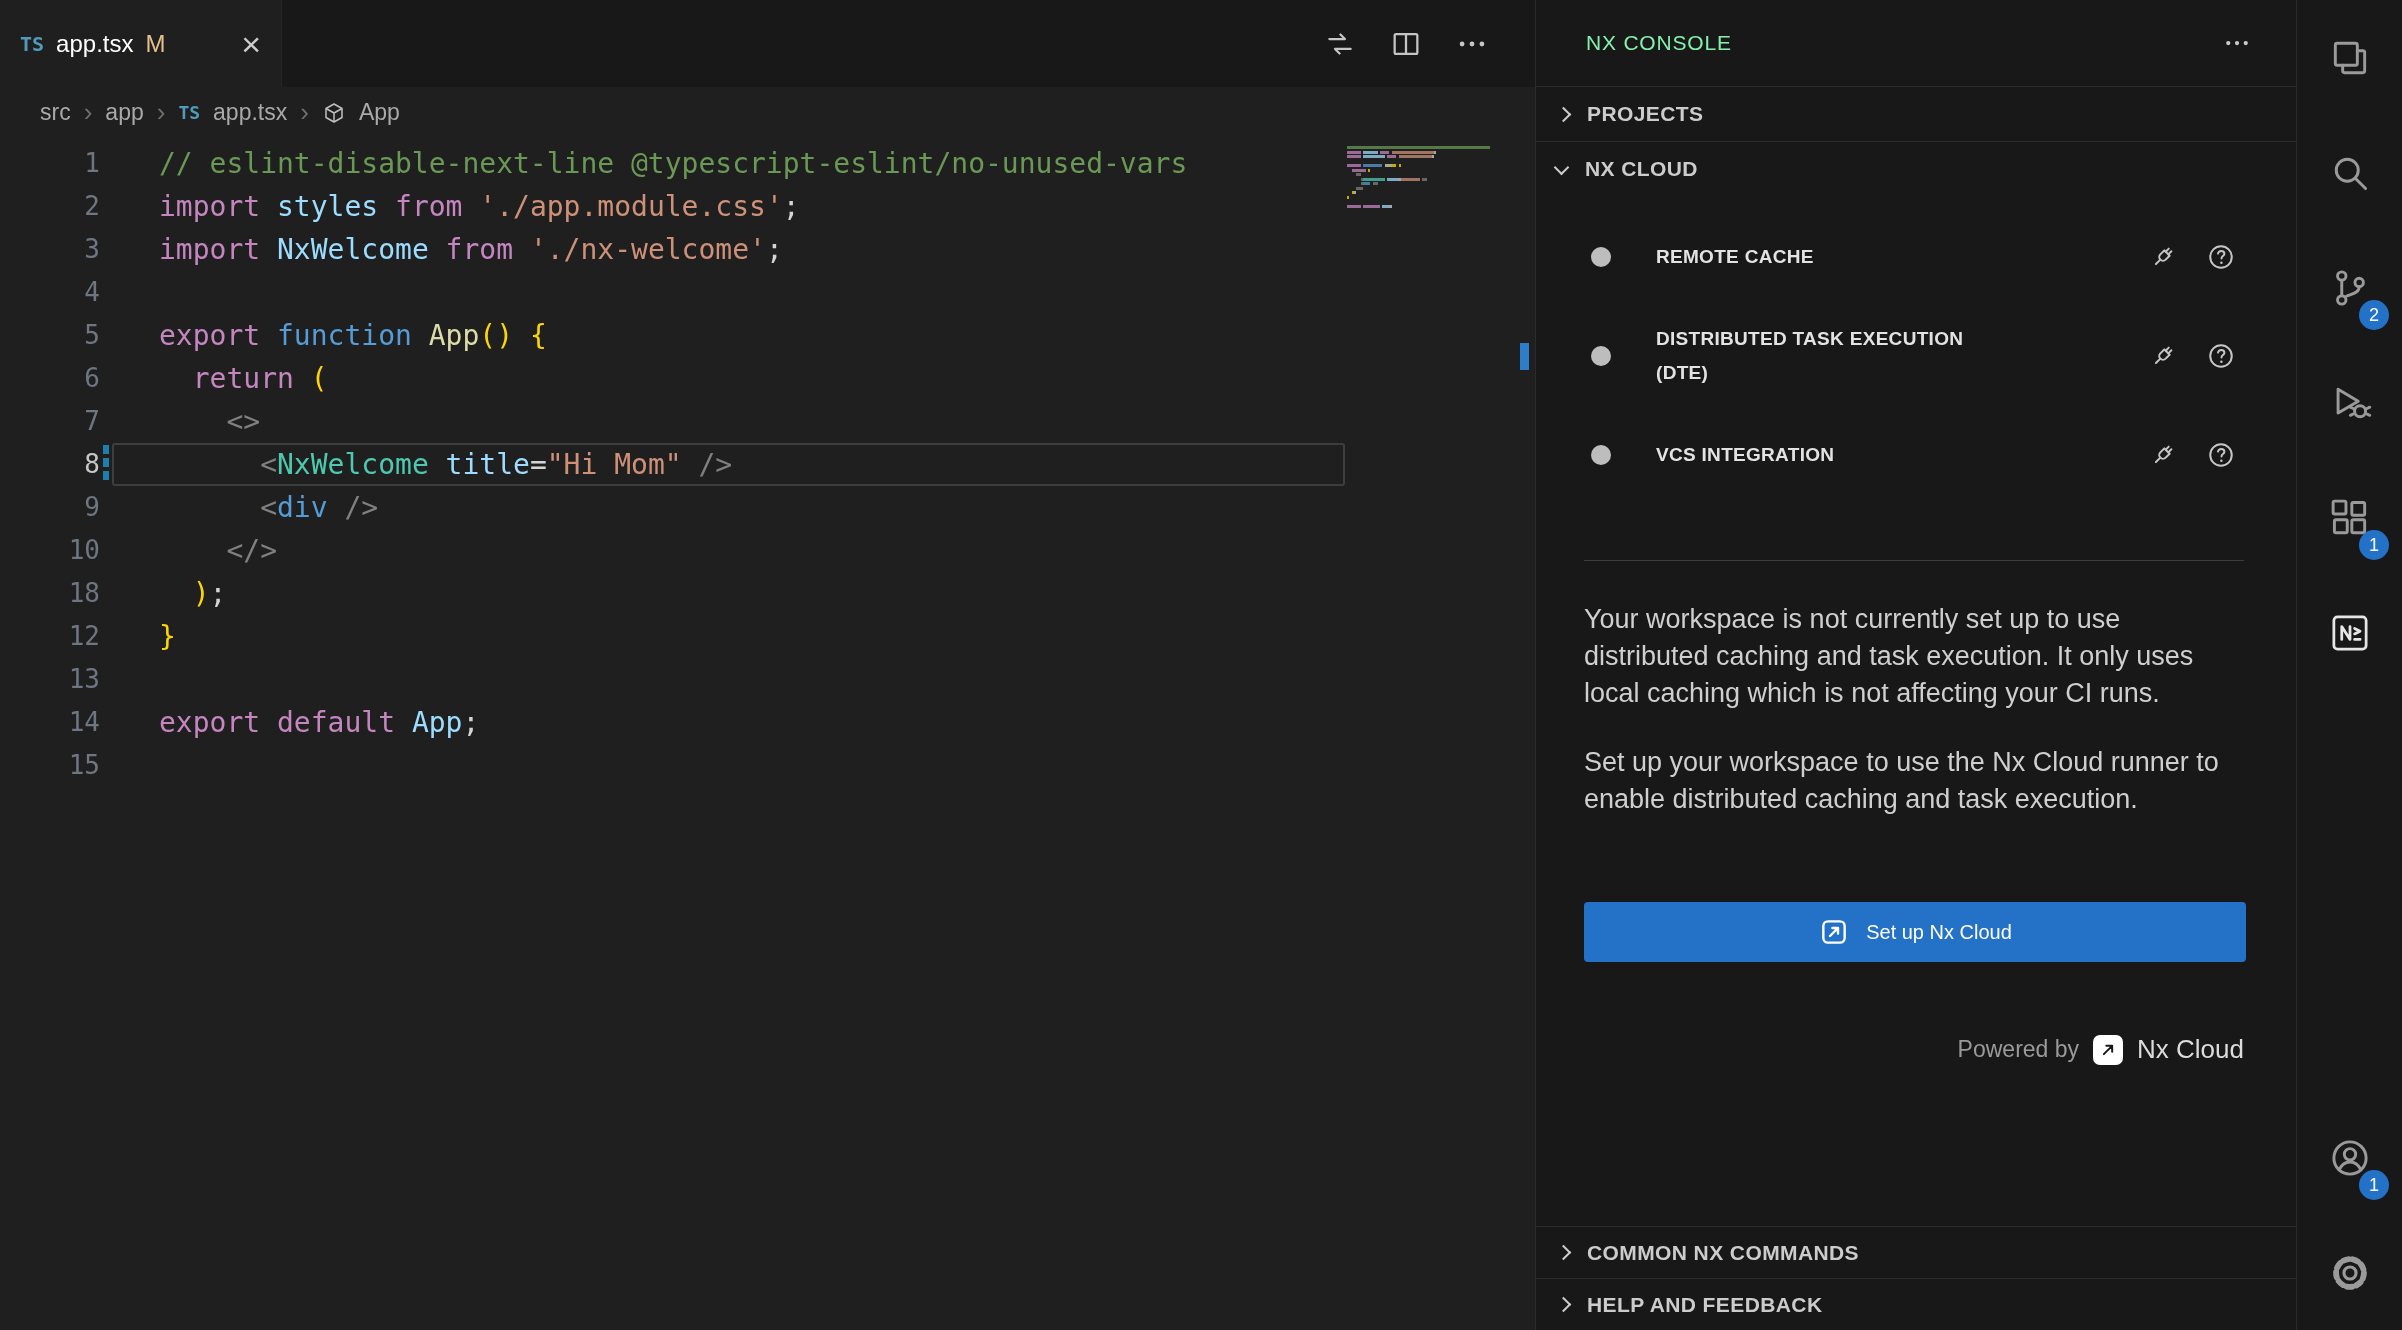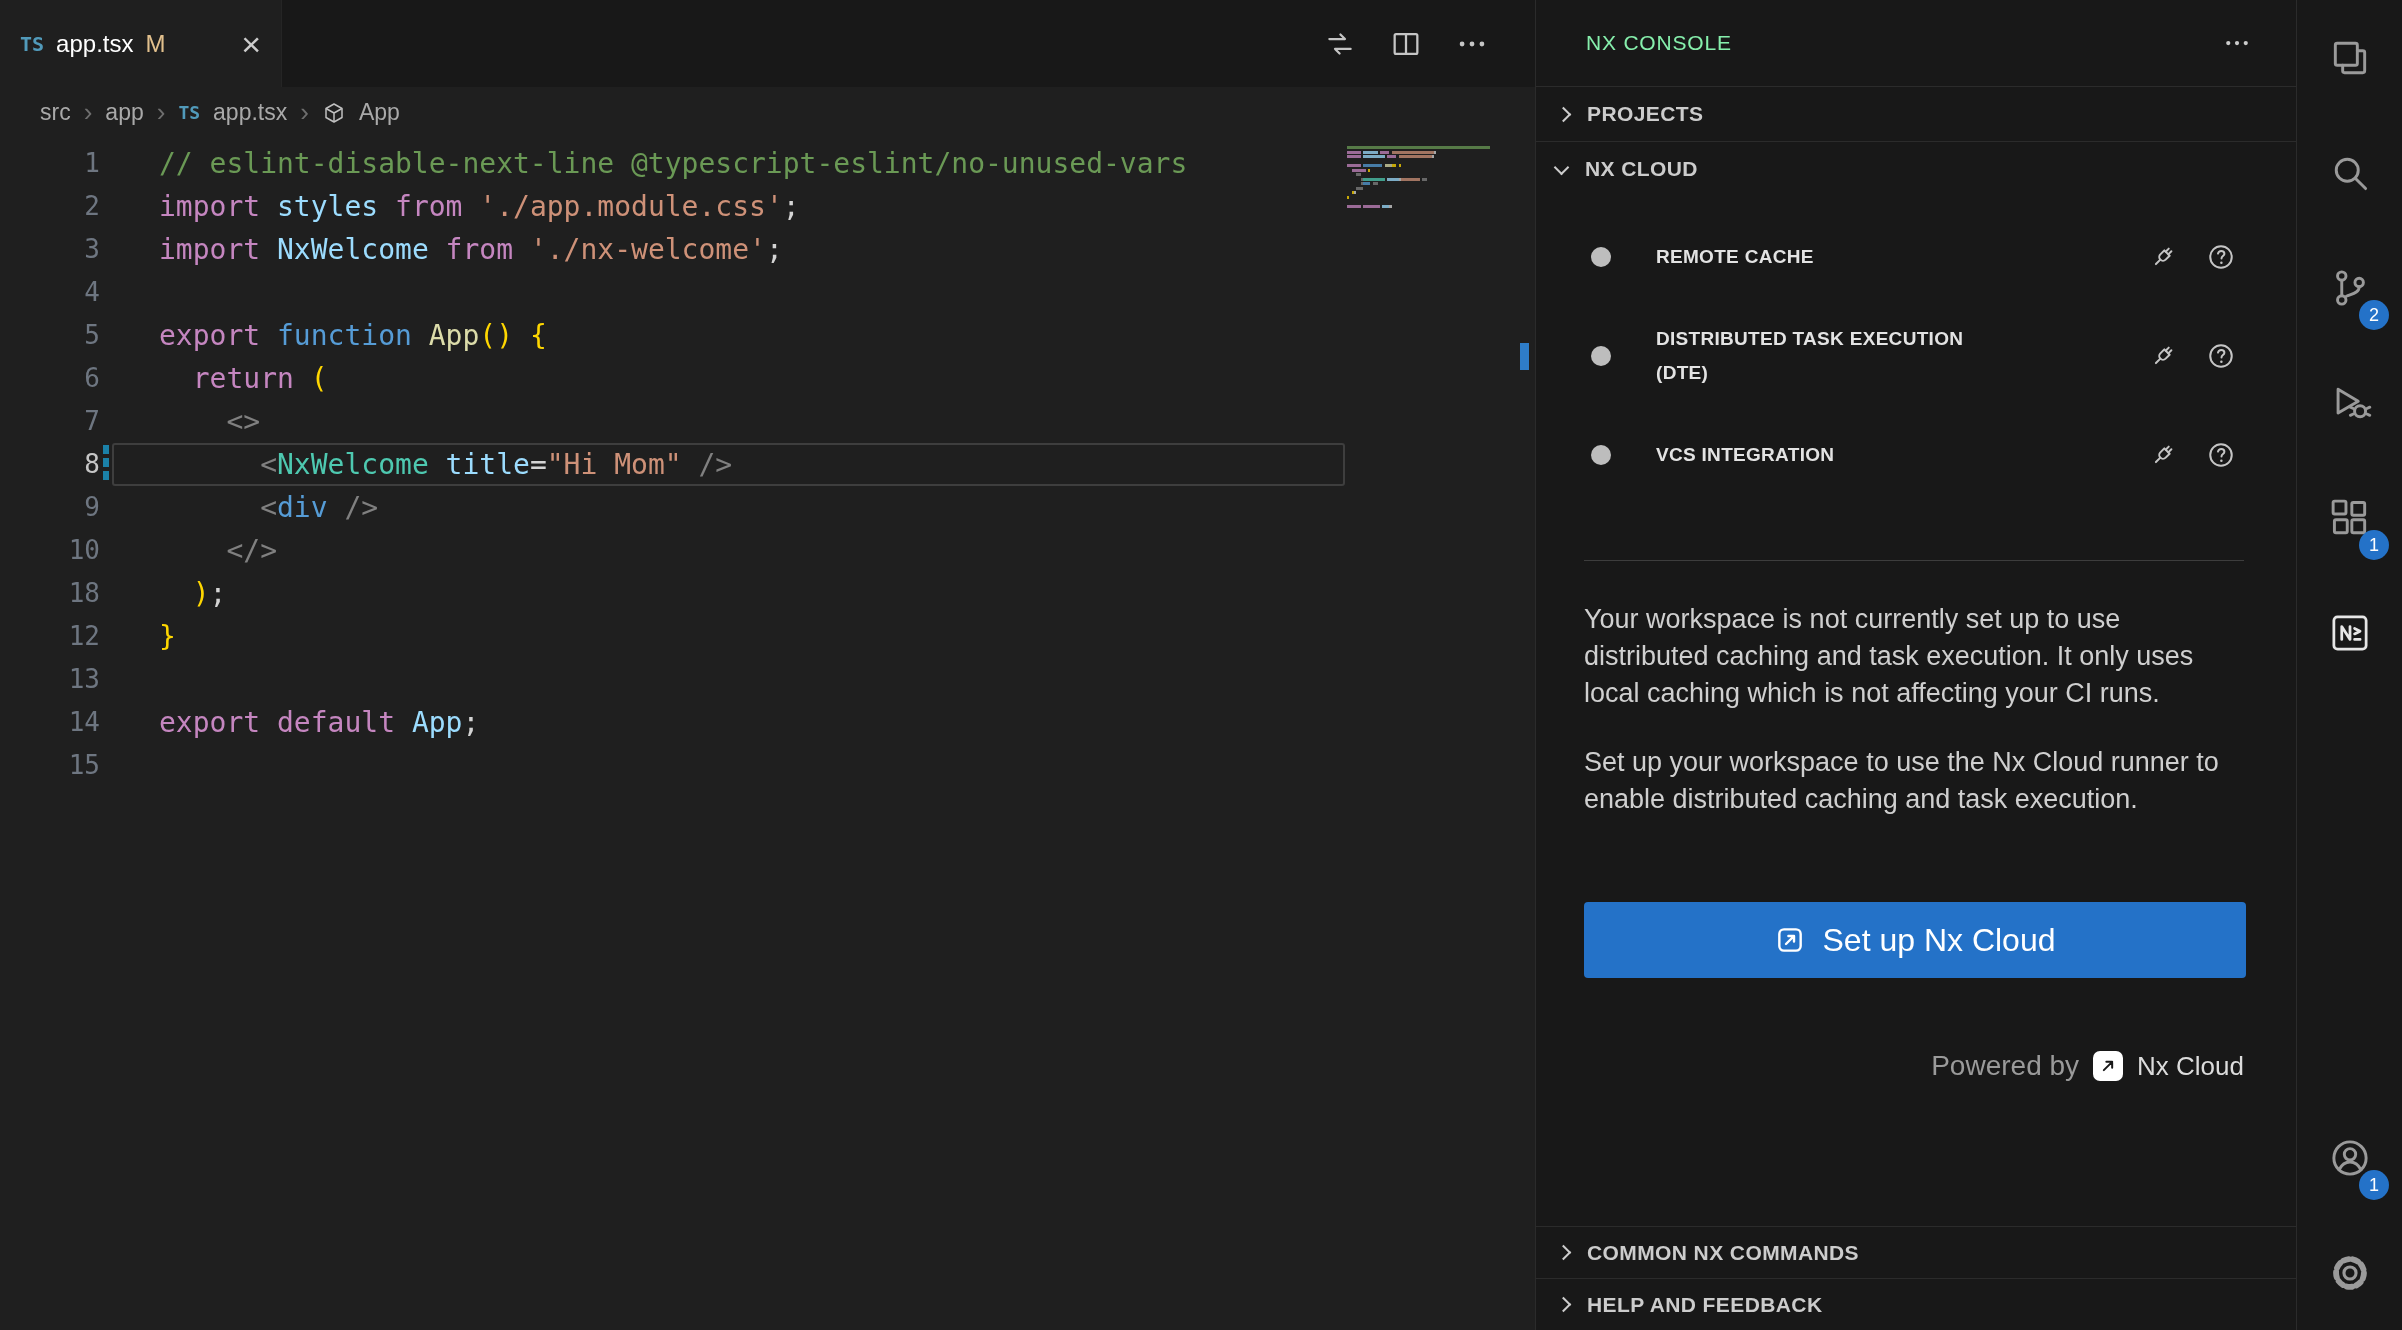--- a/index.html
+++ b/index.html
@@ -82,28 +82,28 @@
   .dot { width:20px; height:20px; border-radius:50%; background:#bdbdbd; margin-left:55px; flex:none; }
   .cloud-label { margin-left:45px; max-width:330px; font-size:19px; font-weight:700;
     letter-spacing:.3px; line-height:34px; color:#e3e3e3; }
   .cloud-icons { margin-left:auto; margin-right:60px; display:flex; gap:28px; color:#c5c5c5; }
   .cloud-icons .icon { cursor:pointer; }
 
   .divider { margin:40px 52px 0 48px; border-top:1px solid #3d3d3d; }
   .cloud-body p { margin:40px 52px 0 48px; font-size:27px; line-height:37px; color:#cfcfcf; }
   .cloud-body p + p { margin-top:32px; }
 
-  .setup-btn { margin:84px 50px 0 48px; height:76px; flex:none;
+  .setup-btn { margin:84px 50px 0 48px; height:60px; flex:none;
     background:var(--accent); border:none; border-radius:4px; color:#ffffff;
-    font-family:"Liberation Sans",sans-serif; font-size:32px;
+    font-family:"Liberation Sans",sans-serif; font-size:20px;
     display:flex; align-items:center; justify-content:center; gap:16px; cursor:pointer; }
 
   .powered { margin-top:72px; padding-right:52px; display:flex; align-items:center;
     justify-content:flex-end; gap:14px; }
-  .powered-label { color:#9a9a9a; font-size:28px; }
+  .powered-label { color:#9a9a9a; font-size:23px; }
   .pb-logo { width:30px; height:30px; background:#ffffff; border-radius:7px;
     display:inline-flex; align-items:center; justify-content:center; }
   .powered-brand { color:#dcdcdc; font-size:26px; }
 
   .bottom-sections { flex:none; }
   .bottom-sections .section-row { height:52px; }
 
   
   .activity-bar { width:106px; flex:none; background:#181818; border-left:1px solid #2b2b2b;
     display:flex; flex-direction:column; }

